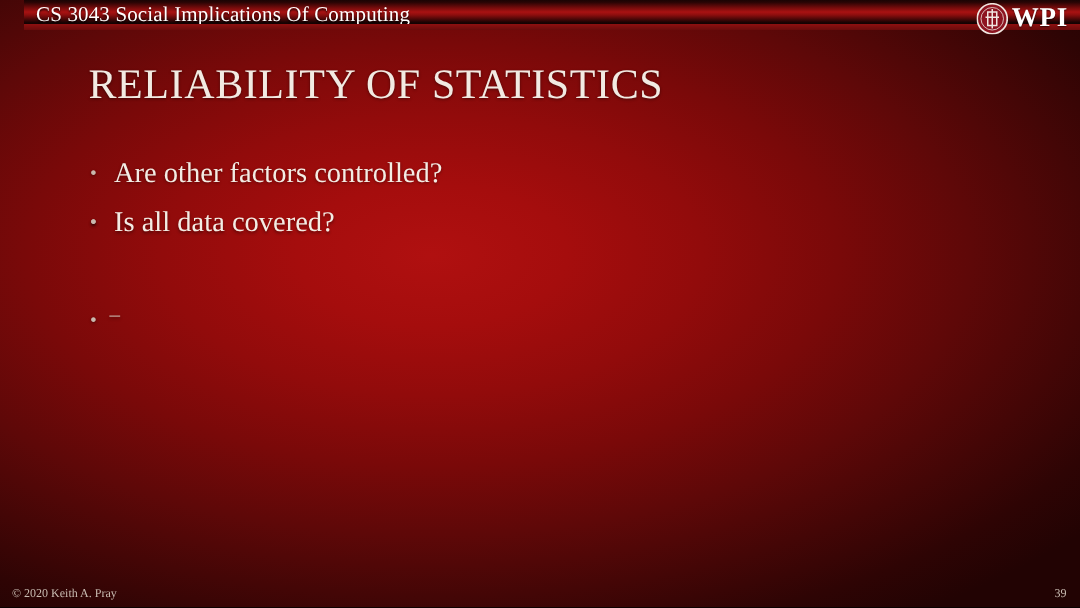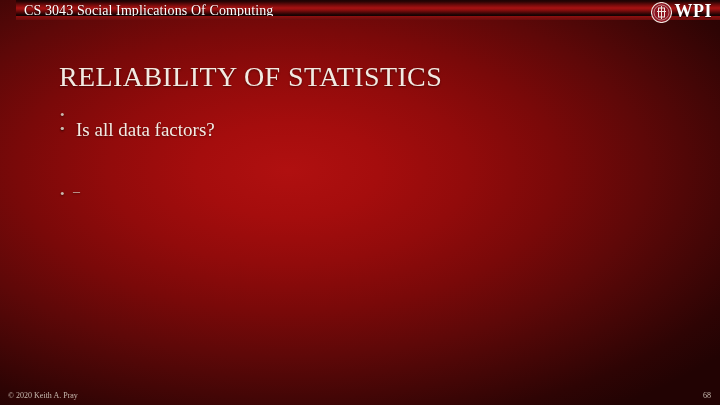--- a/index.html
+++ b/index.html
@@ -79,21 +79,21 @@
     font-weight: bold;
     color: #ffffff;
     letter-spacing: 0.5px;
     line-height: 1;
     text-shadow: 0 1px 1px rgba(0,0,0,0.6);
   }
   
   #slide-title {
     position: absolute;
     left: 59px;
-    top: 61px;
+    top: 41px;
     font-size: 28px;
     color: #f2eae2;
     letter-spacing: 0.4px;
     white-space: nowrap;
     text-shadow: 0 1px 2px rgba(0,0,0,0.45);
   }
   
   #body {
     position: absolute;
     left: 57px;
@@ -175,37 +175,38 @@
     </svg>
     <span id="wpi-wordmark">WPI</span>
   </div>
 
   <div id="slide-title">RELIABILITY OF STATISTICS</div>
 
   <div id="body">
 
     <div class="bullet">
       <span class="marker">•</span>
+      <span>Are other factors controlled?</span>
     </div>
 
     <div class="bullet">
       <span class="marker">•</span>
     </div>
 
     <div class="bullet">
       <span class="marker">•</span>
-      <span>Is all data factors?</span>
+      <span>Is all data covered?</span>
     </div>
 
     <div class="bullet spaced-above">
       <span class="marker">•</span>
     </div>
 
     <div class="subbullet">
       <span class="marker">–</span>
     </div>
 
   </div>
 
   <div id="footer-copyright">© 2020 Keith A. Pray</div>
-  <div id="footer-slide-number">68</div>
+  <div id="footer-slide-number">39</div>
 
 </div>
 
 </body></html>

